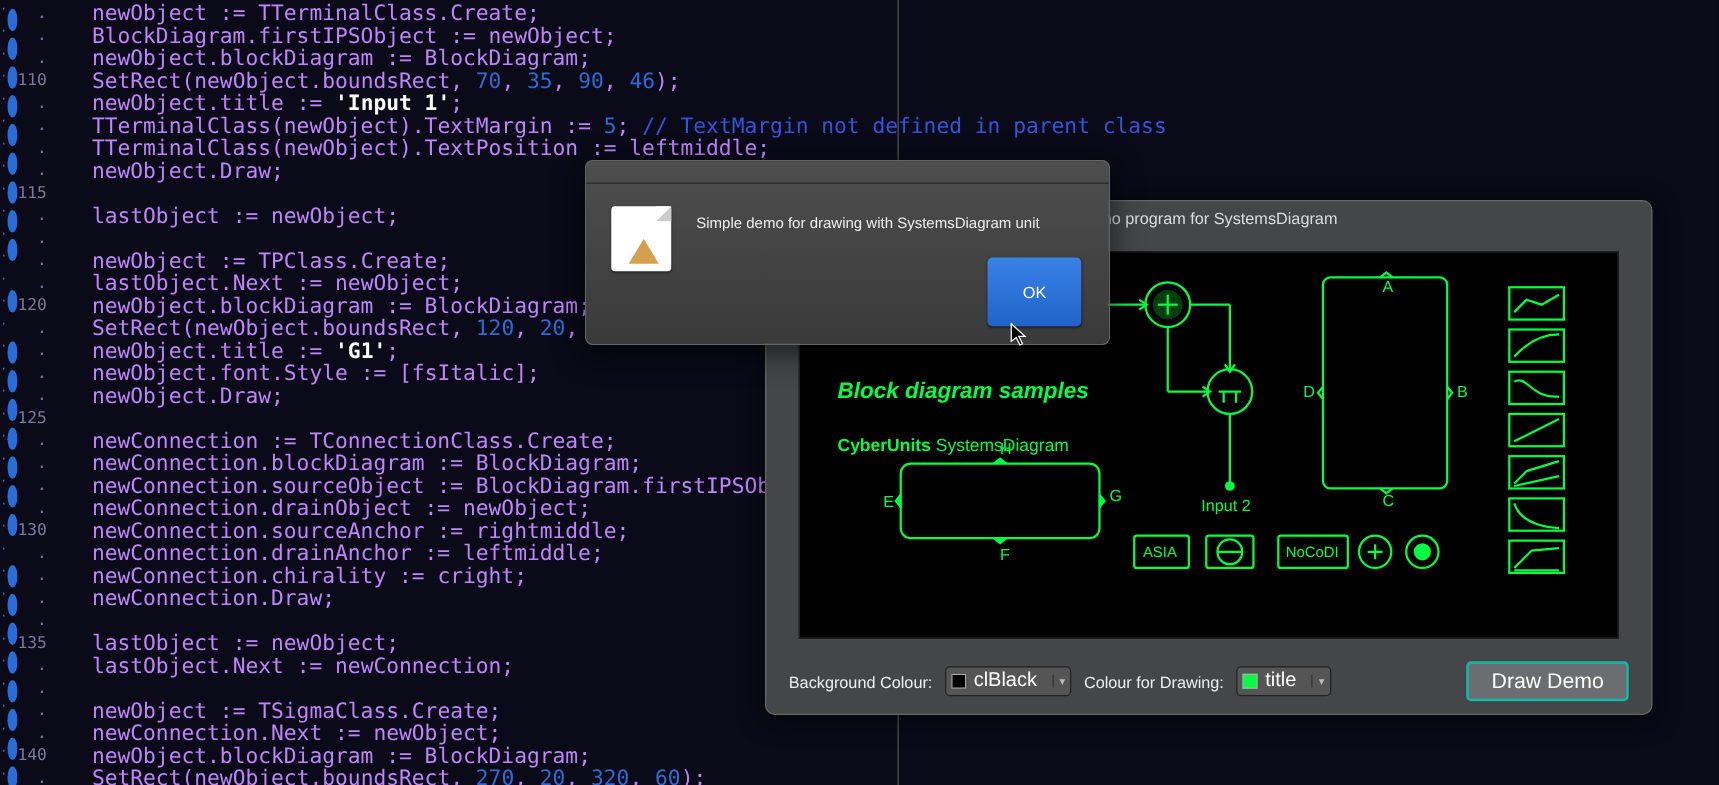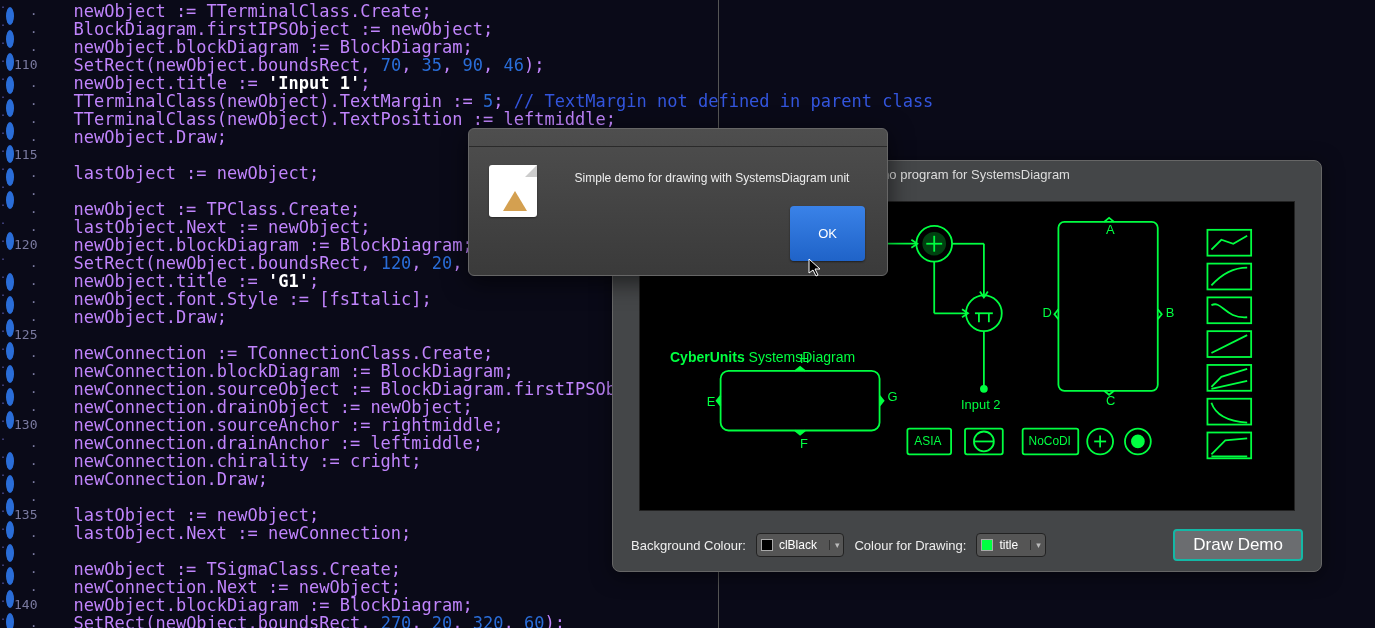--- a/index.html
+++ b/index.html
@@ -69,37 +69,37 @@
   .cv-sub .r{color:#00ff41; font-size:14px;}
 
   .demo-footer{position:absolute; left:0; bottom:0; width:100%; height:52px;
     display:flex; align-items:center; gap:10px; padding:0 18px; font-size:13px;}
   .demo-footer label{color:#eee;}
   .colour-select{
     display:flex; align-items:center; background:#555; border:1px solid #222;
     border-radius:4px; height:24px; padding:0 4px;
   }
   .colour-swatch{width:12px;height:12px;border:1px solid #aaa;margin-right:6px;}
-  .colour-select .sel-text{font-size:12px; color:#fff; padding-right:12px;text-align:right;}
+  .colour-select .sel-text{font-size:16px; color:#fff; padding-right:12px;text-align:right;}
   .colour-select .chev{font-size:9px;color:#bbb;border-left:1px solid #333;padding-left:5px;}
   .draw-btn{
     margin-left:auto; background:#6b6d70; color:#fff; border:2px solid #14b8a6;
     border-radius:4px; padding:4px 18px; font-size:17px;
   }
 
   
   .dialog{
     position:absolute; left:468px; top:128px; width:420px; height:148px;
     background:linear-gradient(#4e4e4e,#3a3a3a);
     border:1px solid #666; border-radius:6px;
     box-shadow:0 6px 24px rgba(0,0,0,.6);
     font-family:-apple-system, Helvetica, Arial, sans-serif;
   }
   .dialog-top{height:18px;border-bottom:1px solid #2a2a2a;}
-  .dialog-body{display:flex; padding:18px 20px 0 20px; gap:20px;text-align:center;}
+  .dialog-body{display:flex; padding:18px 20px 0 20px; gap:20px;}
   .dialog-icon{width:48px;height:52px;background:#fff;border-radius:3px;position:relative;
     box-shadow:0 1px 2px rgba(0,0,0,.4);}
   .dialog-icon::before{content:"";position:absolute;right:0;top:0;width:12px;height:12px;
     background:linear-gradient(135deg,#fff 48%,#ccc 52%);}
   .dialog-icon::after{content:"";position:absolute;left:14px;top:26px;width:0;height:0;
     border-left:12px solid transparent;border-right:12px solid transparent;
     border-bottom:20px solid #d4a050;}
   .dialog-text{font-size:12px;color:#eee;flex:1;padding-top:6px;}
   .dialog-btnrow{position:absolute;right:22px;bottom:14px;}
   .ok-btn{
@@ -385,20 +385,21 @@
             <polyline points="4,158 14,148 40,140"></polyline>
             <polyline points="4,160 40,152"></polyline>
           <rect x="0" y="170" width="44" height="26"></rect>
             <path d="M4 174 Q10 192 40 194"></path>
           <rect x="0" y="204" width="44" height="26"></rect>
             <polyline points="4,226 18,212 40,210"></polyline>
             <line x1="4" y1="228" x2="40" y2="228"></line>
         </g>
       </g>
     </svg>
+    <div class="cv-title">Block diagram samples</div>
     <div class="cv-sub">
       <span class="b">CyberUnits</span><span class="r"> SystemsDiagram</span>
     </div>
   </div>
 
   <div class="demo-footer">
     <label>Background Colour:</label>
     <div class="colour-select">
       <span class="colour-swatch" style="background:#000"></span>
       <span class="sel-text">clBlack</span>

